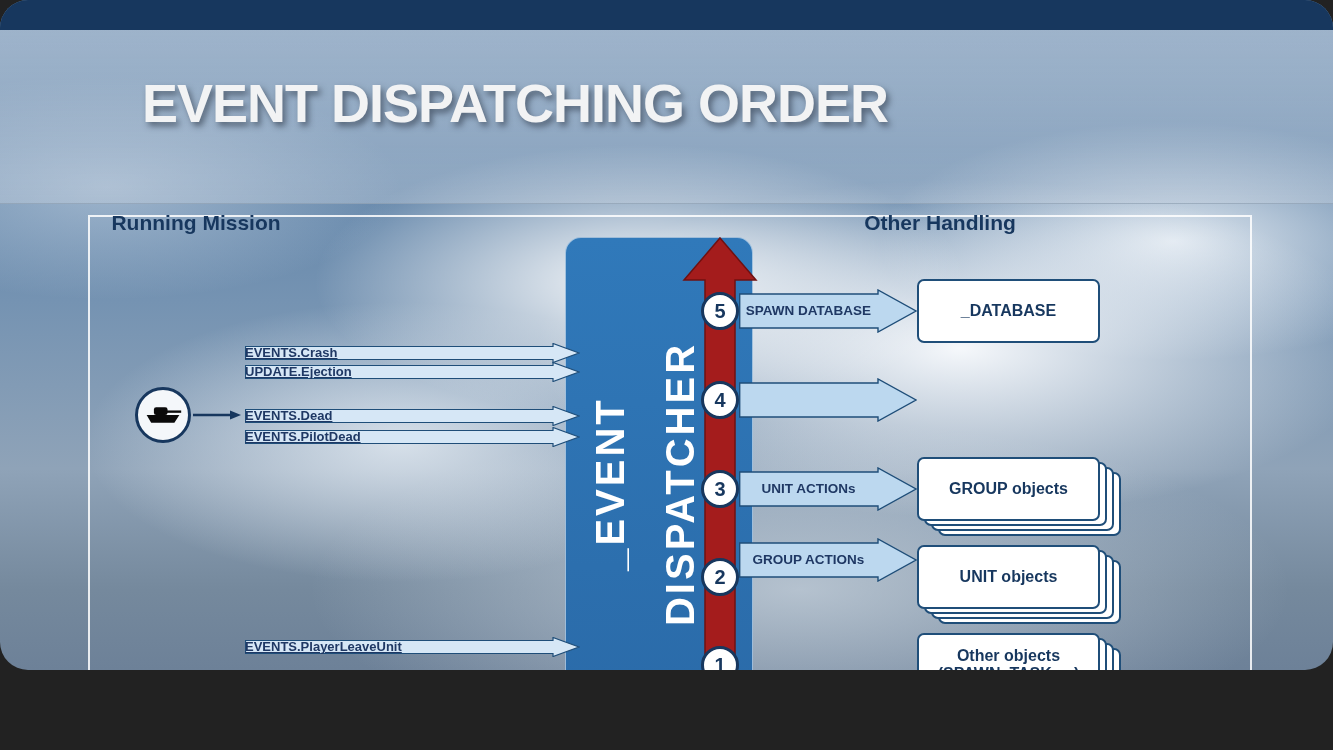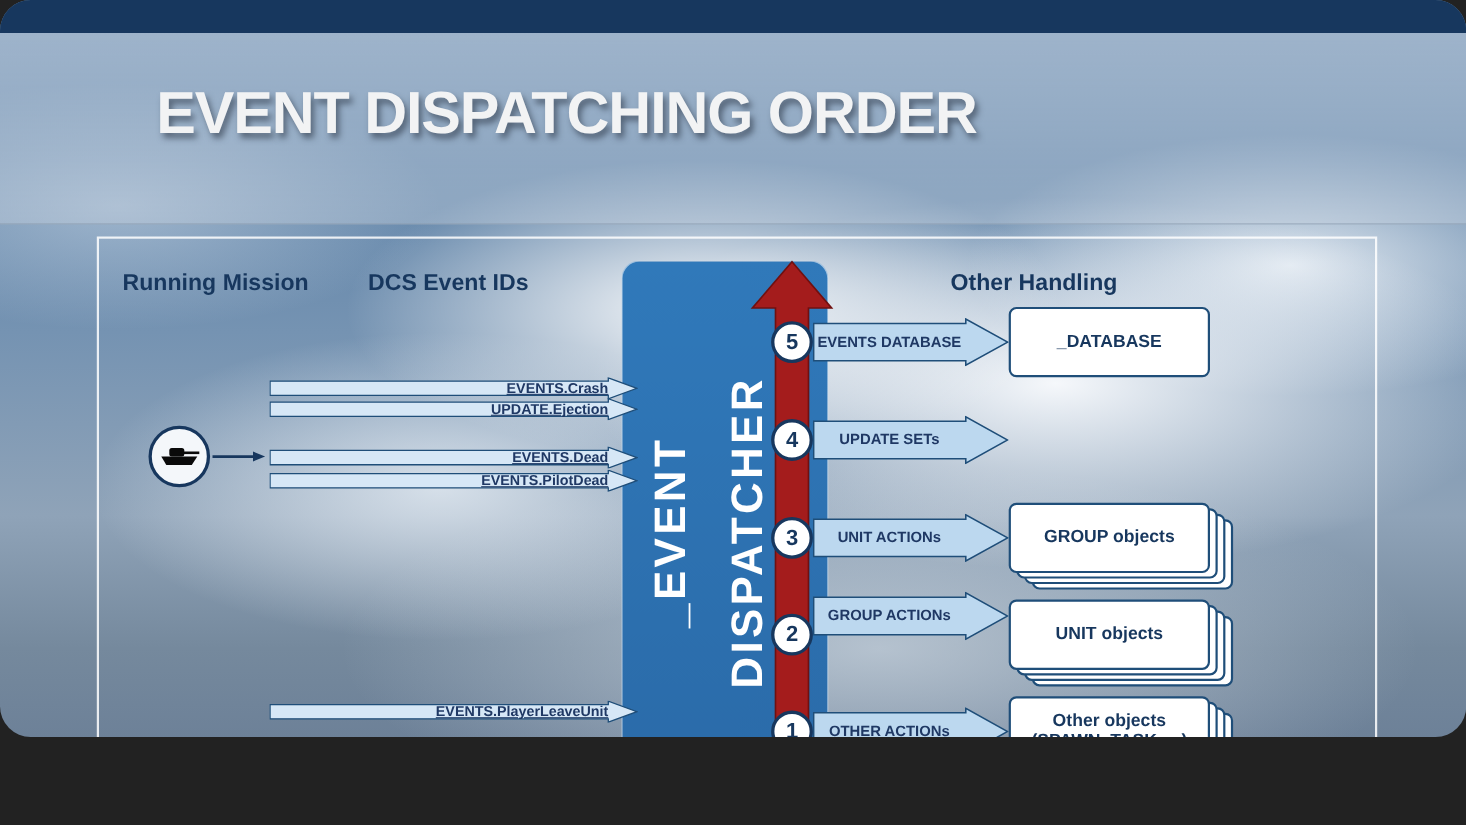--- a/index.html
+++ b/index.html
@@ -32,21 +32,21 @@
     font-size:54px;font-weight:bold;letter-spacing:-1px;color:#f2f3f4;
     text-shadow:3px 4px 6px rgba(40,50,65,.6);
     white-space:nowrap;
   }
   
   .main-box{
     position:absolute;left:88px;top:215px;width:1164px;height:520px;
     border:2px solid rgba(255,255,255,.85);box-sizing:border-box;
   }
   .col-header{
-    position:absolute;top:245px;height:26px;line-height:26px;
+    position:absolute;top:210px;height:26px;line-height:26px;
     font-size:21px;font-weight:bold;color:#17375e;text-align:center;white-space:nowrap;
   }
   .hdr-running{left:96px;width:200px;}
   .hdr-dcs{left:315px;width:185px;}
   .hdr-handling{left:845px;width:190px;}
   
   .dispatcher{
     position:absolute;left:565px;top:237px;width:188px;height:495px;
     background:linear-gradient(180deg,#3079ba,#2a6aa8);
     border:1px solid rgba(255,255,255,.55);border-radius:16px;box-sizing:border-box;
@@ -62,21 +62,21 @@
   
   .unit-circle{
     position:absolute;left:135px;top:387px;width:56px;height:56px;border-radius:50%;
     background:#f4f7fa;border:3px solid #17375e;box-sizing:border-box;
     display:flex;align-items:center;justify-content:center;
   }
   .unit-connector{position:absolute;left:193px;top:409px;width:49px;height:12px;}
   .event-arrow{position:absolute;left:245px;width:335px;height:20px;}
   .event-arrow svg{position:absolute;inset:0;width:100%;height:100%;}
   .event-label{
-    position:absolute;left:0;top:0;width:308px;height:20px;line-height:19px;text-align:right;
+    position:absolute;left:0;top:0;width:308px;height:20px;line-height:19px;text-align:left;
     font-size:13px;font-weight:bold;color:#1f3864;text-decoration:underline;white-space:nowrap;
   }
   
   .step-circle{
     position:absolute;left:701px;width:38px;height:38px;border-radius:50%;
     background:#fff;border:3px solid #17375e;box-sizing:border-box;
     display:flex;align-items:center;justify-content:center;
     font-size:20px;font-weight:bold;color:#17375e;z-index:5;
   }
   .action-arrow{position:absolute;left:739px;width:178px;height:44px;z-index:4;}
@@ -100,21 +100,20 @@
 
 <div class="stage">
   <div class="sky"></div>
   <div class="top-bar"></div>
   <div class="title-band"></div>
   <div class="slide-title">EVENT DISPATCHING ORDER</div>
 
   <div class="main-box"></div>
 
   <div class="col-header hdr-running">Running Mission</div>
-  <div class="col-header hdr-dcs">DCS Event IDs</div>
   <div class="col-header hdr-handling">Other Handling</div>
 
   <div class="dispatcher"></div>
   <div class="disp-line disp-line1">_EVENT</div>
   <div class="disp-line disp-line2">DISPATCHER</div>
   <svg class="red-arrow" viewBox="0 0 76 498" preserveAspectRatio="none">
     <polygon points="38,2 74,44 53,44 53,496 23,496 23,44 2,44" fill="#a41c1c" stroke="#701010" stroke-width="1.5"></polygon>
   </svg>
 
   <div class="unit-circle">
@@ -158,34 +157,33 @@
         <polygon points="0.5,3.5 308,3.5 308,0.5 334,10 308,19.5 308,16.5 0.5,16.5" fill="#d6e7f6" stroke="#1f4e79" stroke-width="1.2"></polygon>
       </svg>
     <span class="event-label">EVENTS.PlayerLeaveUnit</span>
   </div>
 
   <div class="step-circle" style="top:292px">5</div>
   <div class="action-arrow" style="top:289px">
     <svg viewBox="0 0 178 44" preserveAspectRatio="none">
         <polygon points="0.7,5 139,5 139,1 177,22 139,43 139,39 0.7,39" fill="#bcd8ef" stroke="#1f4e79" stroke-width="1.4"></polygon>
       </svg>
-    <span class="action-label">EVENTS DATABASE</span>
+    <span class="action-label">SPAWN DATABASE</span>
   </div>
   <div class="handler-box" style="top:279px">
     <div class="box-front">
         <span>_DATABASE</span>
       </div>
   </div>
 
   <div class="step-circle" style="top:381px">4</div>
   <div class="action-arrow" style="top:378px">
     <svg viewBox="0 0 178 44" preserveAspectRatio="none">
         <polygon points="0.7,5 139,5 139,1 177,22 139,43 139,39 0.7,39" fill="#bcd8ef" stroke="#1f4e79" stroke-width="1.4"></polygon>
       </svg>
-    <span class="action-label">UPDATE SETs</span>
   </div>
 
   <div class="step-circle" style="top:470px">3</div>
   <div class="action-arrow" style="top:467px">
     <svg viewBox="0 0 178 44" preserveAspectRatio="none">
         <polygon points="0.7,5 139,5 139,1 177,22 139,43 139,39 0.7,39" fill="#bcd8ef" stroke="#1f4e79" stroke-width="1.4"></polygon>
       </svg>
     <span class="action-label">UNIT ACTIONs</span>
   </div>
   <div class="handler-box" style="top:457px">
@@ -207,26 +205,20 @@
   <div class="handler-box" style="top:545px">
     <div class="layer" style="transform:translate(21px,15px)"></div>
     <div class="layer" style="transform:translate(14px,10px)"></div>
     <div class="layer" style="transform:translate(7px,5px)"></div>
     <div class="box-front">
         <span>UNIT objects</span>
       </div>
   </div>
 
   <div class="step-circle" style="top:646px">1</div>
-  <div class="action-arrow" style="top:643px">
-    <svg viewBox="0 0 178 44" preserveAspectRatio="none">
-        <polygon points="0.7,5 139,5 139,1 177,22 139,43 139,39 0.7,39" fill="#bcd8ef" stroke="#1f4e79" stroke-width="1.4"></polygon>
-      </svg>
-    <span class="action-label">OTHER ACTIONs</span>
-  </div>
   <div class="handler-box" style="top:633px">
     <div class="layer" style="transform:translate(21px,15px)"></div>
     <div class="layer" style="transform:translate(14px,10px)"></div>
     <div class="layer" style="transform:translate(7px,5px)"></div>
     <div class="box-front">
         <span>Other objects (SPAWN, TASK, ...)</span>
       </div>
   </div>
 
   <div class="bottom-bar"></div>

